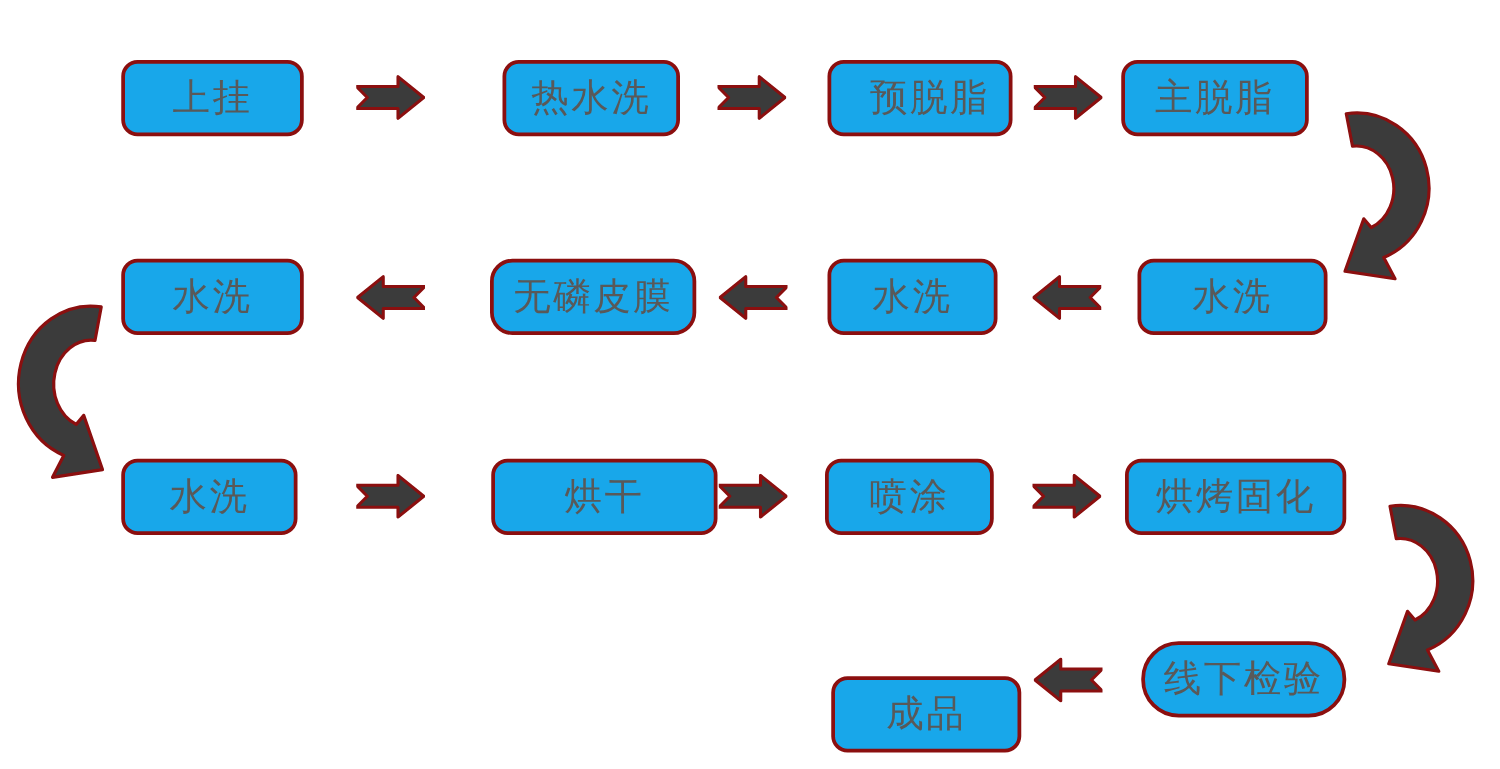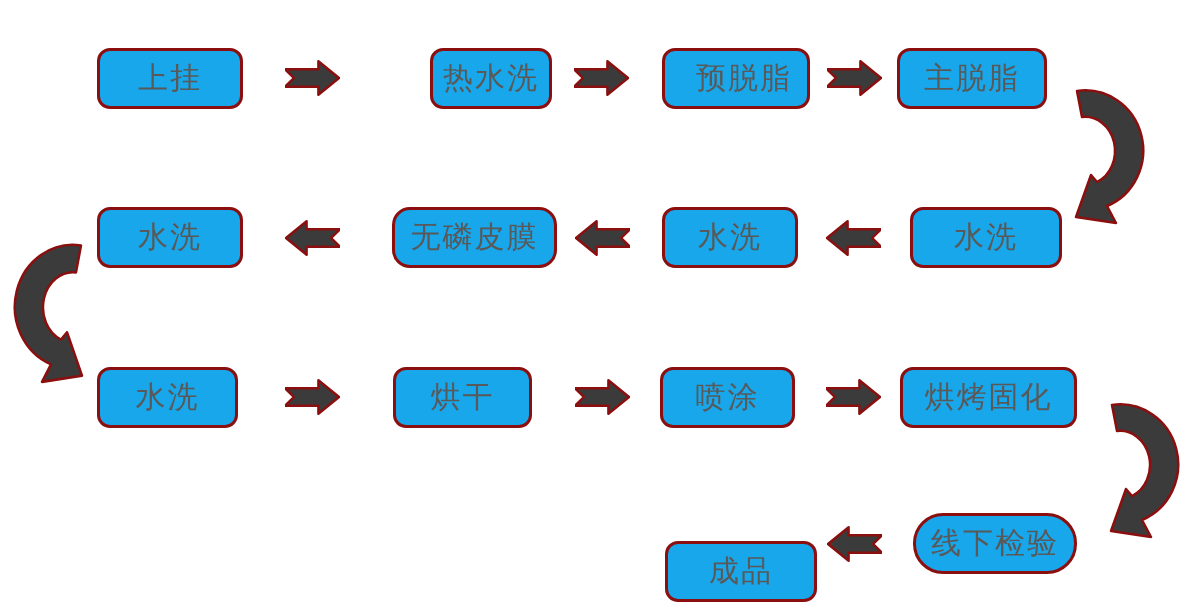--- a/index.html
+++ b/index.html
@@ -30,21 +30,21 @@
 </style>
 </head>
 <body>
 
 <div class="canvas">
 
   <div class="node" style="left:97px;top:48px;width:146px;">上挂</div>
   <svg class="arr" style="left:285px;top:60px;" viewBox="0 0 56 36">
       <polygon class="arrow-shape" points="0,9 34,9 34,1 55,18 34,35 34,27 0,27 9,18"></polygon>
     </svg>
-  <div class="node" style="left:402px;top:48px;width:122px;margin-left:28px;">热水洗</div>
+  <div class="node" style="left:402px;top:48px;width:142px;">热水洗</div>
   <svg class="arr" style="left:574px;top:60px;" viewBox="0 0 56 36">
       <polygon class="arrow-shape" points="0,9 34,9 34,1 55,18 34,35 34,27 0,27 9,18"></polygon>
     </svg>
   <div class="node" style="left:662px;top:48px;width:148px;padding-left:16px;">预脱脂</div>
   <svg class="arr" style="left:827px;top:60px;" viewBox="0 0 56 36">
       <polygon class="arrow-shape" points="0,9 34,9 34,1 55,18 34,35 34,27 0,27 9,18"></polygon>
     </svg>
   <div class="node" style="left:897px;top:48px;width:150px;">主脱脂</div>
 
   <svg class="curve" style="left:1053px;top:76px;" width="100" height="150" viewBox="0 0 100 150" preserveAspectRatio="none">
@@ -66,21 +66,21 @@
   <div class="node" style="left:97px;top:207px;width:146px;">水洗</div>
 
   <svg class="curve" style="left:5px;top:230px;" width="100" height="155" viewBox="0 0 100 150" preserveAspectRatio="none">
     <path class="arrow-shape" d="M 76,15 A 58 60 0 0 0 46,130 L 37,147 L 77,141 L 62,99 L 56,106 A 30 34 0 0 1 71,41 Z"></path>
   </svg>
 
   <div class="node" style="left:97px;top:367px;width:141px;">水洗</div>
   <svg class="arr" style="left:285px;top:379px;" viewBox="0 0 56 36">
       <polygon class="arrow-shape" points="0,9 34,9 34,1 55,18 34,35 34,27 0,27 9,18"></polygon>
     </svg>
-  <div class="node" style="left:393px;top:367px;width:139px;">烘干</div>
+  <div class="node" style="left:393px;top:367px;width:181px;">烘干</div>
   <svg class="arr" style="left:575px;top:379px;" viewBox="0 0 56 36">
       <polygon class="arrow-shape" points="0,9 34,9 34,1 55,18 34,35 34,27 0,27 9,18"></polygon>
     </svg>
   <div class="node" style="left:660px;top:367px;width:135px;">喷涂</div>
   <svg class="arr" style="left:826px;top:379px;" viewBox="0 0 56 36">
       <polygon class="arrow-shape" points="0,9 34,9 34,1 55,18 34,35 34,27 0,27 9,18"></polygon>
     </svg>
   <div class="node" style="left:900px;top:367px;width:177px;">烘烤固化</div>
 
   <svg class="curve" style="left:1088px;top:390px;" width="100" height="150" viewBox="0 0 100 150" preserveAspectRatio="none">

